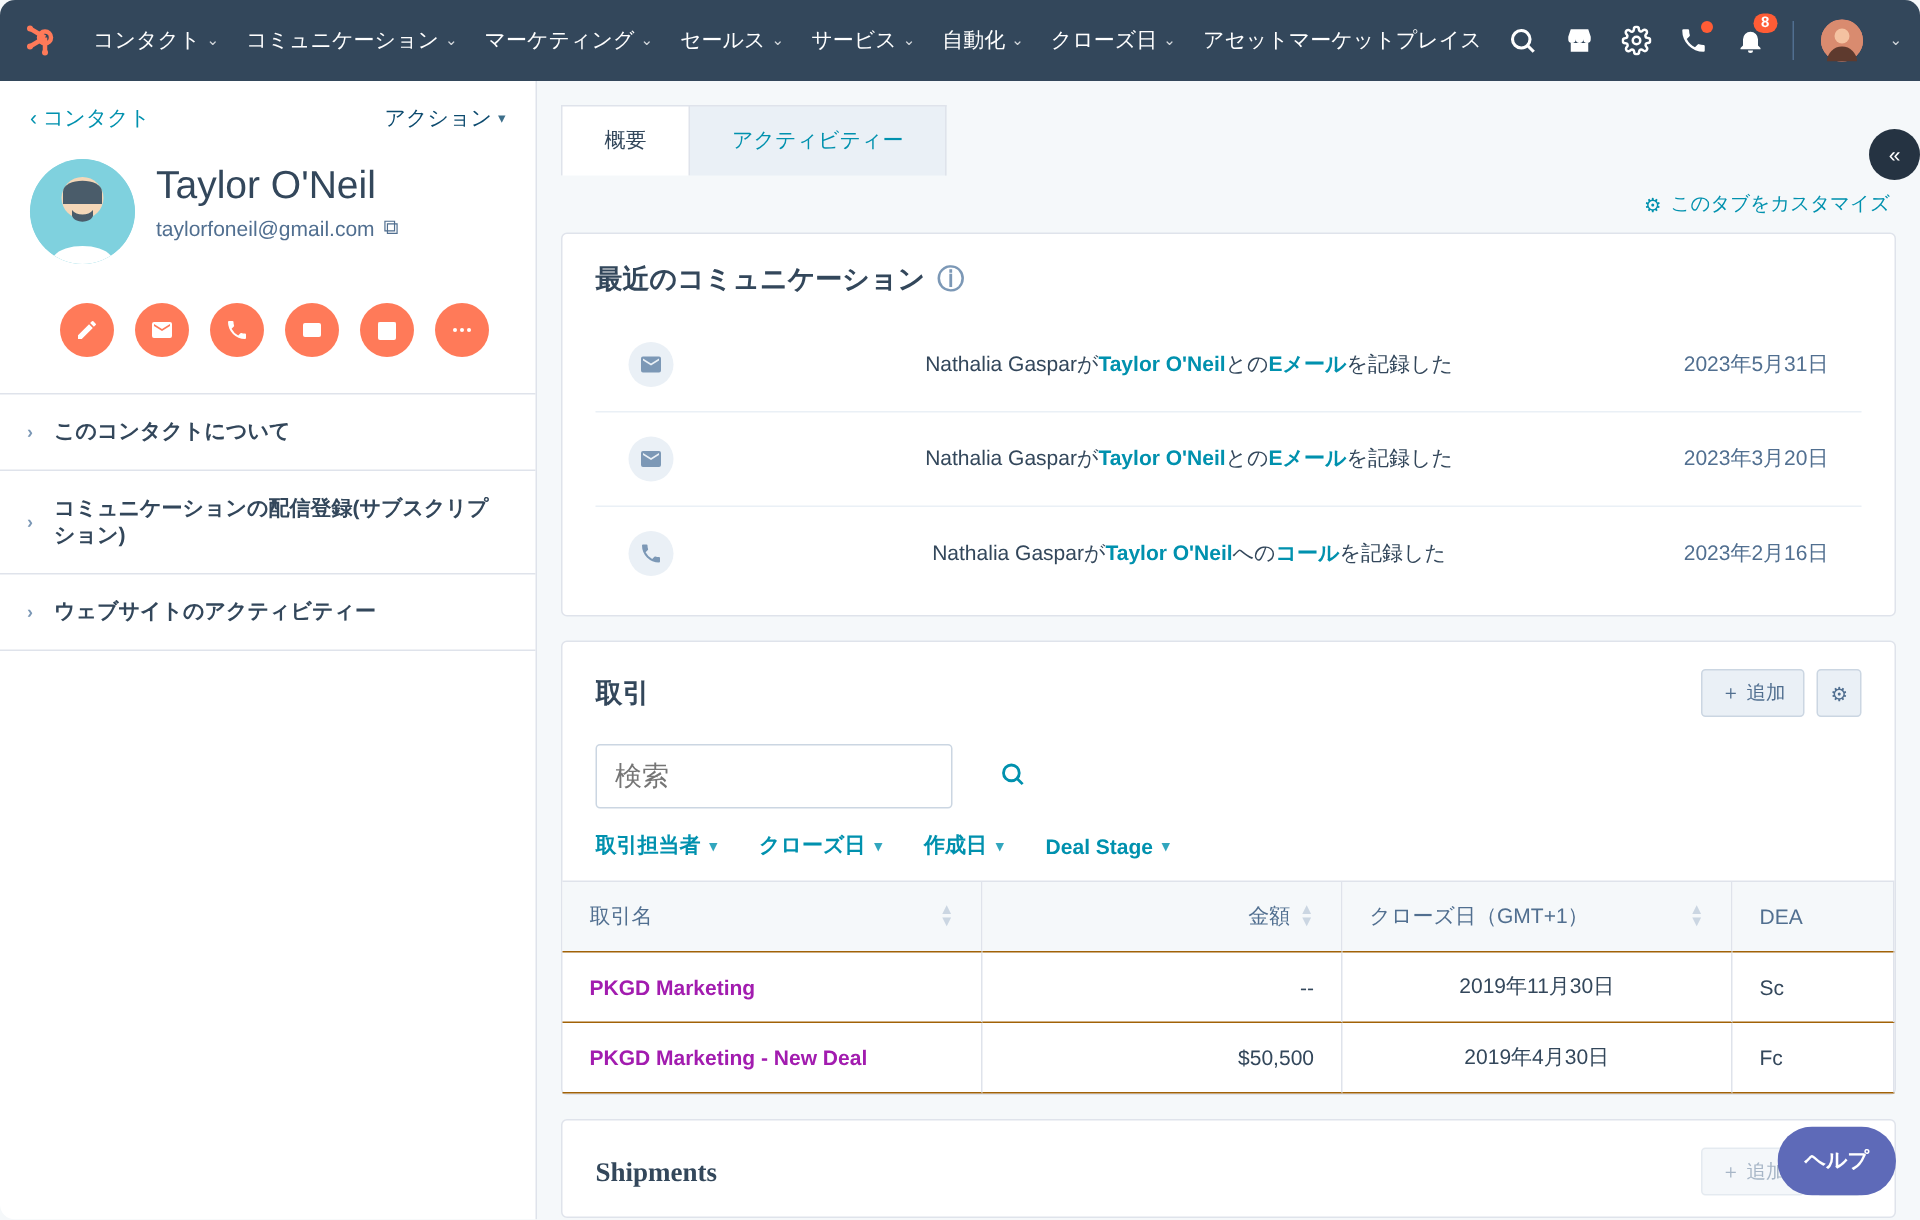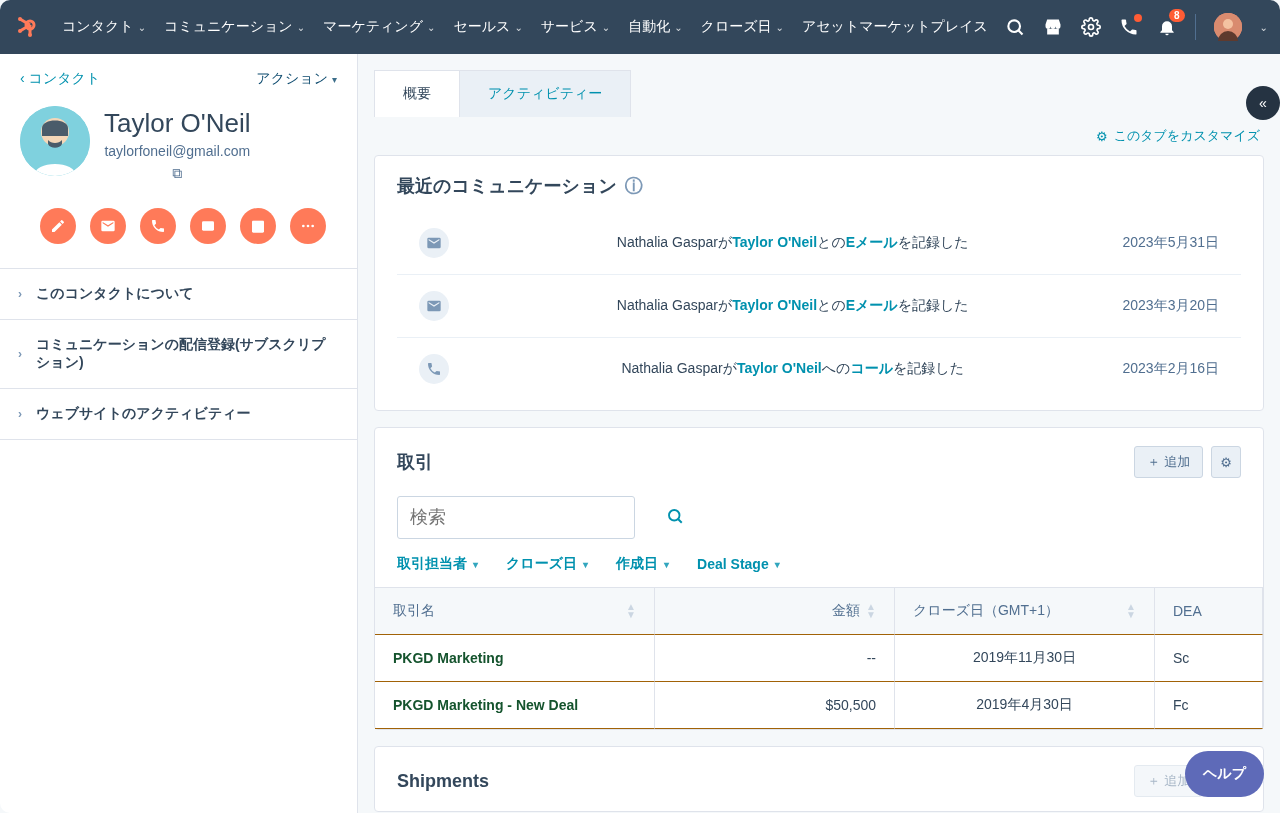--- a/index.html
+++ b/index.html
@@ -15,36 +15,36 @@
 .badge-count { position:absolute; top:-8px; right:-8px; background:#ff5c35; color:#fff; font-size:10px; border-radius:10px; padding:1px 5px; font-weight:600; }
 .avatar-top { width:28px; height:28px; border-radius:50%; background:#ff8f73; display:flex; align-items:center; justify-content:center; }
 .layout { display:flex; height: calc(813px - 54px); }
 .sidebar { width: 358px; background:#fff; border-right:1px solid #dfe3eb; }
 .side-head { display:flex; justify-content:space-between; align-items:center; padding: 16px 20px 8px 20px; }
 .back-link { color:#0091ae; font-size:14px; cursor:pointer; }
 .actions { color:#0c4a6e; font-size:14px; cursor:pointer; display:flex; align-items:center; gap:4px; }
 .profile { display:flex; align-items:flex-start; gap:14px; padding: 10px 20px 18px 20px; }
 .avatar-lg { width:70px; height:70px; border-radius:50%; background:#7fd1de; display:flex; align-items:center; justify-content:center; overflow:hidden; }
 .contact-name { font-size:26px; font-weight:500; color:#33475b; margin-top:2px; }
-.contact-email { color:#516f90; font-size:14px; margin-top:4px; display:flex; align-items:center; gap:6px;flex-direction:column; }
+.contact-email { color:#516f90; font-size:14px; margin-top:4px; display:flex; align-items:center; gap:6px; }
 .row-actions { display:flex; gap:14px; padding: 8px 20px 24px 40px; }
 .round-btn { width:36px; height:36px; border-radius:50%; background:#ff7a59; display:flex; align-items:center; justify-content:center; color:#fff; cursor:pointer; }
 .accordion { border-top:1px solid #dfe3eb; }
 .acc-item { border-bottom:1px solid #dfe3eb; padding:16px 18px; display:flex; align-items:center; gap:14px; cursor:pointer; font-weight:600; color:#33475b; }
 .acc-caret { color:#7c98b6; font-size:12px; }
 .main { flex:1; padding: 16px 16px 0 16px; overflow-y:auto; position:relative; }
 .tabs { display:flex; }
 .tab { padding: 14px 28px; border:1px solid #dfe3eb; border-bottom:none; font-size:14px; cursor:pointer; }
 .tab.active { background:#fff; color:#33475b; font-weight:500; }
 .tab.inactive { background:#eaf0f6; color:#0091ae; border-left:none; }
 .customize { text-align:right; padding:10px 4px 10px 0; }
 .customize a { color:#0091ae; cursor:pointer; display:inline-flex; align-items:center; gap:6px; font-size:13px; }
 .card { background:#fff; border:1px solid #dfe3eb; border-radius:4px; margin-bottom:16px; }
 .card-head { display:flex; align-items:center; justify-content:space-between; padding:18px 22px 14px 22px; }
-.card-title { font-size:18px; font-weight:700; color:#33475b; display:flex; align-items:center; gap:8px; }
+.card-title { font-size:18px; font-weight:700; color:#33475b; display:flex; align-items:center; gap:8px;font-family:Liberation Serif, serif; }
 .info-icon { color:#7c98b6; }
 .comm-row { display:flex; align-items:center; padding:16px 22px; border-top:1px solid #eaf0f6;text-align:center; }
 .comm-row:first-of-type { border-top:none; }
 .comm-icon { width:30px; height:30px; border-radius:50%; background:#eaf0f6; color:#7c98b6; display:flex; align-items:center; justify-content:center; margin-right:14px; flex-shrink:0; }
 .comm-text { flex:1; }
 .comm-date { color:#516f90; }
 .link { color:#0091ae; font-weight:600; }
 .link2 { color:#0091ae; font-weight:600; }
 .card-head .btns { display:flex; gap:8px; }
 .small-btn { border:1px solid #cbd6e2; background:#eaf0f6; color:#516f90; padding:6px 12px; border-radius:3px; cursor:pointer; display:flex; align-items:center; gap:4px; font-size:13px; }
@@ -53,21 +53,21 @@
 .search-box .sicon { padding:0 12px; color:#0091ae; }
 .filters { display:flex; gap:28px; padding:4px 22px 14px 22px; }
 .filter { color:#0091ae; font-weight:600; display:flex; align-items:center; gap:6px; cursor:pointer; font-size:14px; }
 .grid { width:100%; border-top:1px solid #dfe3eb; }
 .grow { display:grid; grid-template-columns: 280px 240px 260px 1fr; }
 .gcell { padding:14px 18px; border-bottom:1px solid #a16207; border-right:1px solid #dfe3eb; display:flex; align-items:center; font-size:14px; }
 .ghead .gcell { background:#f5f8fa; color:#516f90; font-weight:500; justify-content:space-between; }
 .gcell.r { justify-content:flex-end; }
 .gcell.c { justify-content:center; }
 .sorter { color:#cbd6e2; font-size:10px; line-height:8px; }
-.gcell a { color:#14532d; font-weight:600; cursor:pointer; }
+.gcell a { color:#a21caf; font-weight:600; cursor:pointer; }
 .collapse-handle { position:absolute; right:0; top:86px; width:34px; height:34px; background:#253342; border-radius:50%; display:flex; align-items:center; justify-content:center; color:#fff; cursor:pointer; }
 .help-fab { position:absolute; right:16px; bottom:16px; background:#5e6ab8; color:#fff; padding:14px 18px; border-radius:26px; font-weight:600; cursor:pointer; }
 </style>
 </head>
 <body>
 
 <div class="topnav">
   <div class="logo">
     <svg width="24" height="24" viewBox="0 0 24 24">
         <circle cx="16" cy="10" r="4" fill="none" stroke="#ff7a59" stroke-width="3"></circle>

